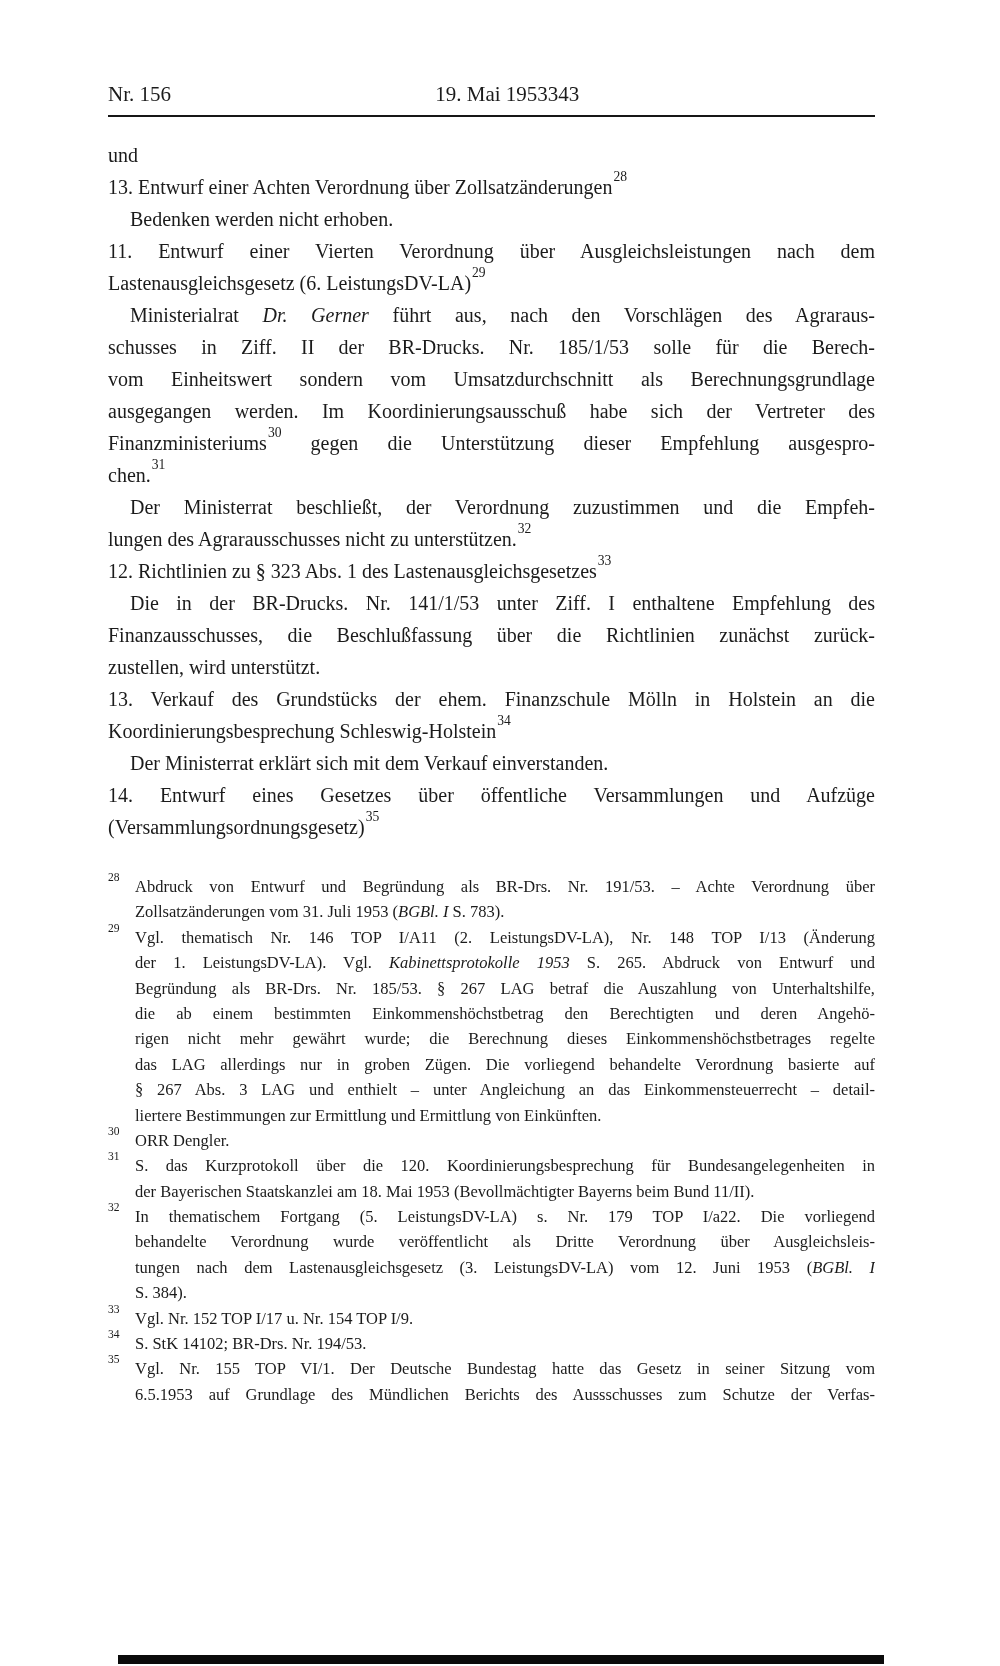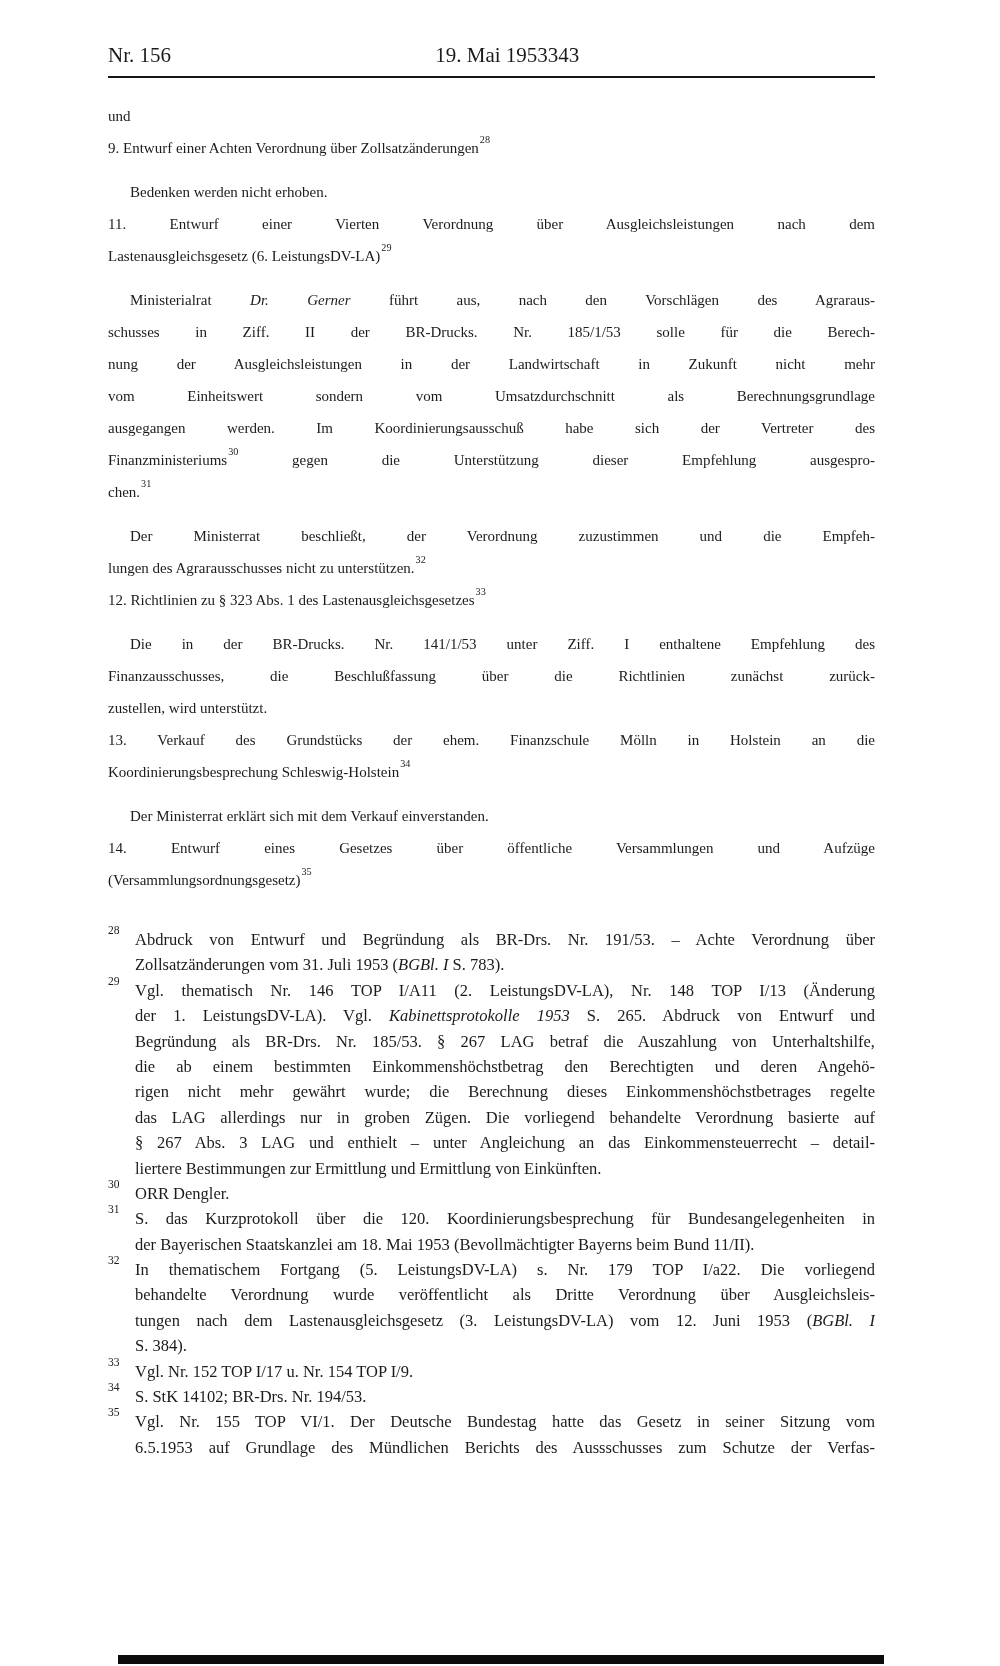--- a/index.html
+++ b/index.html
@@ -9,37 +9,37 @@
     overflow: hidden;
     font-family: "Liberation Serif", "DejaVu Serif", serif;
     color: #1b1b1b;
   }
   .page { position: relative; width: 1000px; height: 1666px; background: #ffffff; }
   .content { position: absolute; left: 108px; top: 0; width: 767px; }
 
   
   .hdr {
     display: flex; align-items: baseline;
-    padding-top: 43px;
+    padding-top: 82px;
     font-size: 21px; line-height: 25px;
   }
   .hdr .h-left  { flex: 1; text-align: left; }
   .hdr .h-mid   { flex: 0 auto; text-align: right; }
   .hdr .h-right { flex: 1; text-align: left; }
   .rule { margin-top: 8px; height: 2px; background: #161616; }
 
   
-  main { display: block; margin-top: 22px; font-size: 15px; }
+  main { display: block; margin-top: 22px; font-size: 20px; }
   .line {
     display: block;
     height: 32px; line-height: 32px;
     overflow: hidden;
     white-space: normal;
   }
-  .line.ind { text-indent: 22px; margin-top: 12px; }
+  .line.ind { text-indent: 22px; }
   .line.j { text-align: justify; }
   .line.j::after { content: ""; display: inline-block; width: 100%; height: 0; }
 
   sup {
     font-size: 0.68em;
     line-height: 0;
     position: relative; top: -0.42em;
     margin-left: 1px;
   }
   .it { font-style: italic; }
@@ -76,27 +76,26 @@
     <header class="hdr">
       <span class="h-left">Nr. 156</span>
       <span class="h-mid">19. Mai 1953</span>
       <span class="h-right">343</span>
     </header>
 
     <div class="rule"></div>
 
     <main>
         <div class="line"><span>und</span></div>
-        <div class="line"><span>9. Entwurf einer Achten Verordnung über Zollsatzänderungen</span><sup>28</sup></div>
+        <div class="line"><span>13. Entwurf einer Achten Verordnung über Zollsatzänderungen</span><sup>28</sup></div>
         <div class="line ind"><span>Bedenken werden nicht erhoben.</span></div>
         <div class="line j"><span>11. Entwurf einer Vierten Verordnung über Ausgleichsleistungen nach dem</span></div>
         <div class="line"><span>Lastenausgleichsgesetz (6. LeistungsDV-LA)</span><sup>29</sup></div>
         <div class="line j ind"><span>Ministerialrat </span><span class="it">Dr. Gerner</span><span> führt aus, nach den Vorschlägen des Agraraus-</span></div>
         <div class="line j"><span>schusses in Ziff. II der BR-Drucks. Nr. 185/1/53 solle für die Berech-</span></div>
-        <div class="line j"><span>nung der Ausgleichsleistungen in der Landwirtschaft in Zukunft nicht mehr</span></div>
         <div class="line j"><span>vom Einheitswert sondern vom Umsatzdurchschnitt als Berechnungsgrundlage</span></div>
         <div class="line j"><span>ausgegangen werden. Im Koordinierungsausschuß habe sich der Vertreter des</span></div>
         <div class="line j"><span>Finanzministeriums</span><sup>30</sup><span> gegen die Unterstützung dieser Empfehlung ausgespro-</span></div>
         <div class="line"><span>chen.</span><sup>31</sup></div>
         <div class="line j ind"><span>Der Ministerrat beschließt, der Verordnung zuzustimmen und die Empfeh-</span></div>
         <div class="line"><span>lungen des Agrarausschusses nicht zu unterstützen.</span><sup>32</sup></div>
         <div class="line"><span>12. Richtlinien zu § 323 Abs. 1 des Lastenausgleichsgesetzes</span><sup>33</sup></div>
         <div class="line j ind"><span>Die in der BR-Drucks. Nr. 141/1/53 unter Ziff. I enthaltene Empfehlung des</span></div>
         <div class="line j"><span>Finanzausschusses, die Beschlußfassung über die Richtlinien zunächst zurück-</span></div>
         <div class="line"><span>zustellen, wird unterstützt.</span></div>

